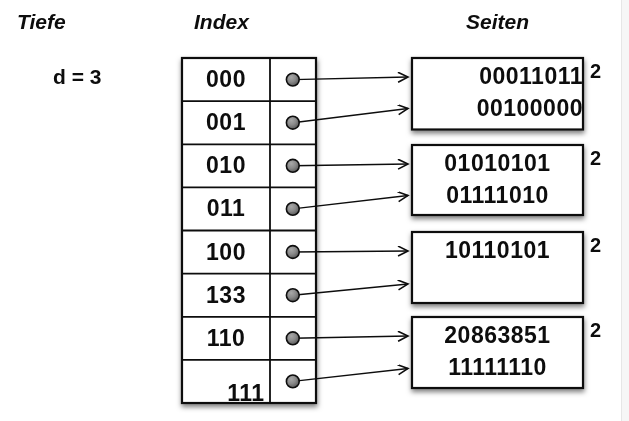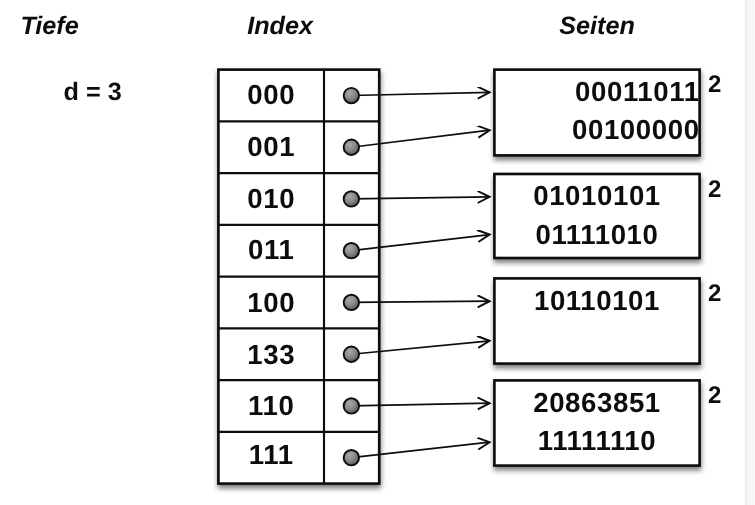--- a/index.html
+++ b/index.html
@@ -100,33 +100,33 @@
       <circle cx="292.8" cy="165.8" r="6.4"></circle>
       <circle cx="292.8" cy="208.9" r="6.4"></circle>
       <circle cx="292.8" cy="252" r="6.4"></circle>
       <circle cx="292.8" cy="295.2" r="6.4"></circle>
       <circle cx="292.8" cy="338.3" r="6.4"></circle>
       <circle cx="292.8" cy="381.4" r="6.4"></circle>
     </g>
   </svg>
 
   <div class="abs hdr" style="left:17px;top:10px;">Tiefe</div>
-  <div class="abs hdr" style="left:206px;top:10px;font-style:italic;">Index</div>
+  <div class="abs hdr" style="left:194px;top:10px;font-style:italic;">Index</div>
   <div class="abs hdr" style="left:466px;top:10px;font-style:italic;">Seiten</div>
 
   <div class="abs depth-val" style="left:17px;top:66px;">d = 3</div>
 
   <div class="abs row-label" style="top:58px;height:43.1px;">000</div>
   <div class="abs row-label" style="top:101.1px;height:43.1px;">001</div>
   <div class="abs row-label" style="top:144.3px;height:43.1px;">010</div>
   <div class="abs row-label" style="top:187.4px;height:43.1px;">011</div>
   <div class="abs row-label" style="top:230.5px;height:43.1px;">100</div>
   <div class="abs row-label" style="top:273.6px;height:43.1px;">133</div>
   <div class="abs row-label" style="top:316.8px;height:43.1px;border-radius:15px;">110</div>
-  <div class="abs row-label" style="top:354px;height:50px;">111</div>
+  <div class="abs row-label" style="top:368px;height:50px;padding-left:20px;">111</div>
 
   <div class="abs page-text" style="top:58px;align-items:flex-end;">
     <div class="page-line">00011011</div>
     <div class="page-line">00100000</div>
   </div>
   <div class="abs page-text" style="top:145px;">
     <div class="page-line">01010101</div>
     <div class="page-line">01111010</div>
   </div>
   <div class="abs page-text" style="top:232px;">

